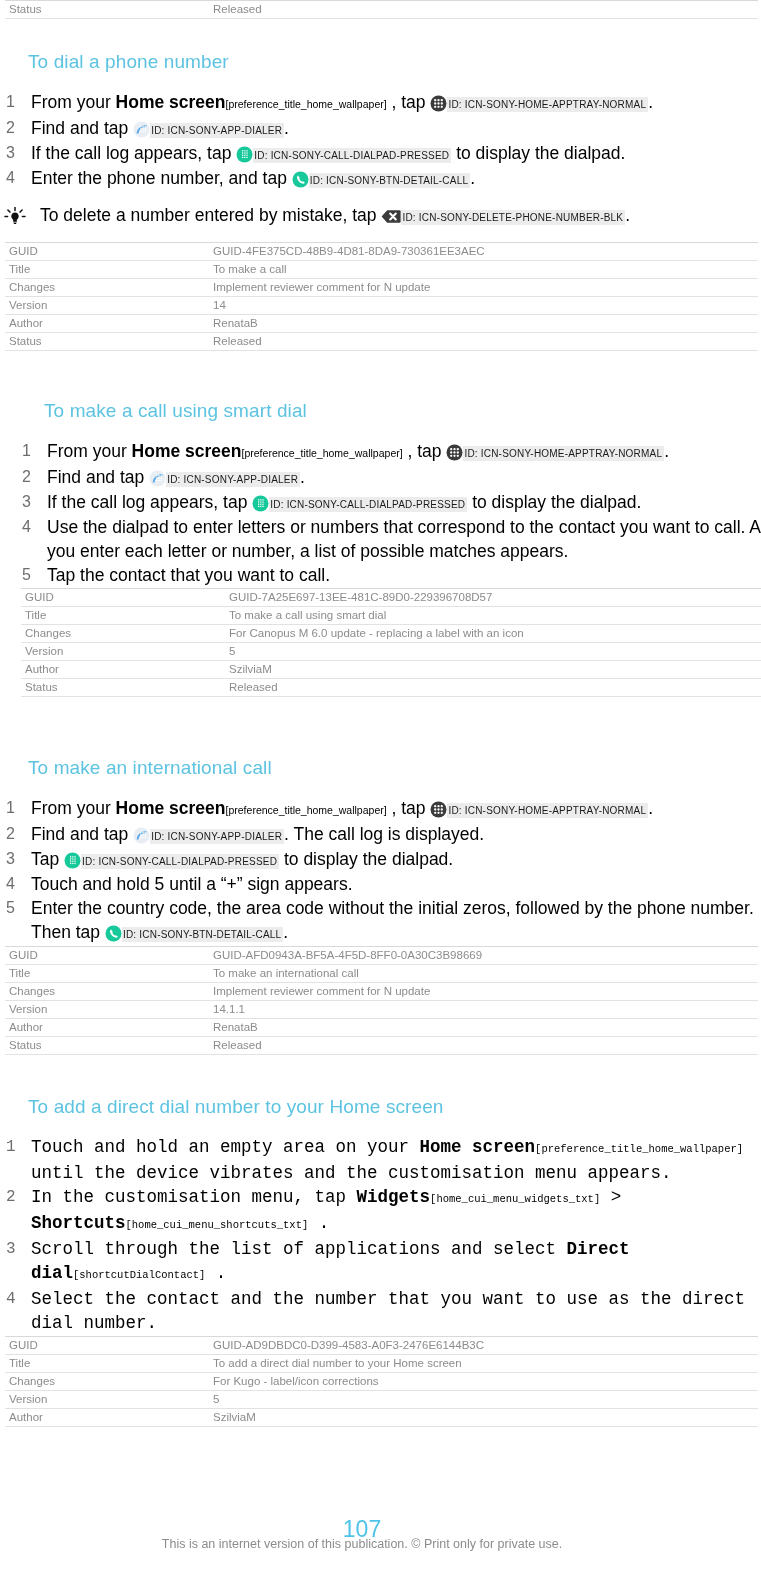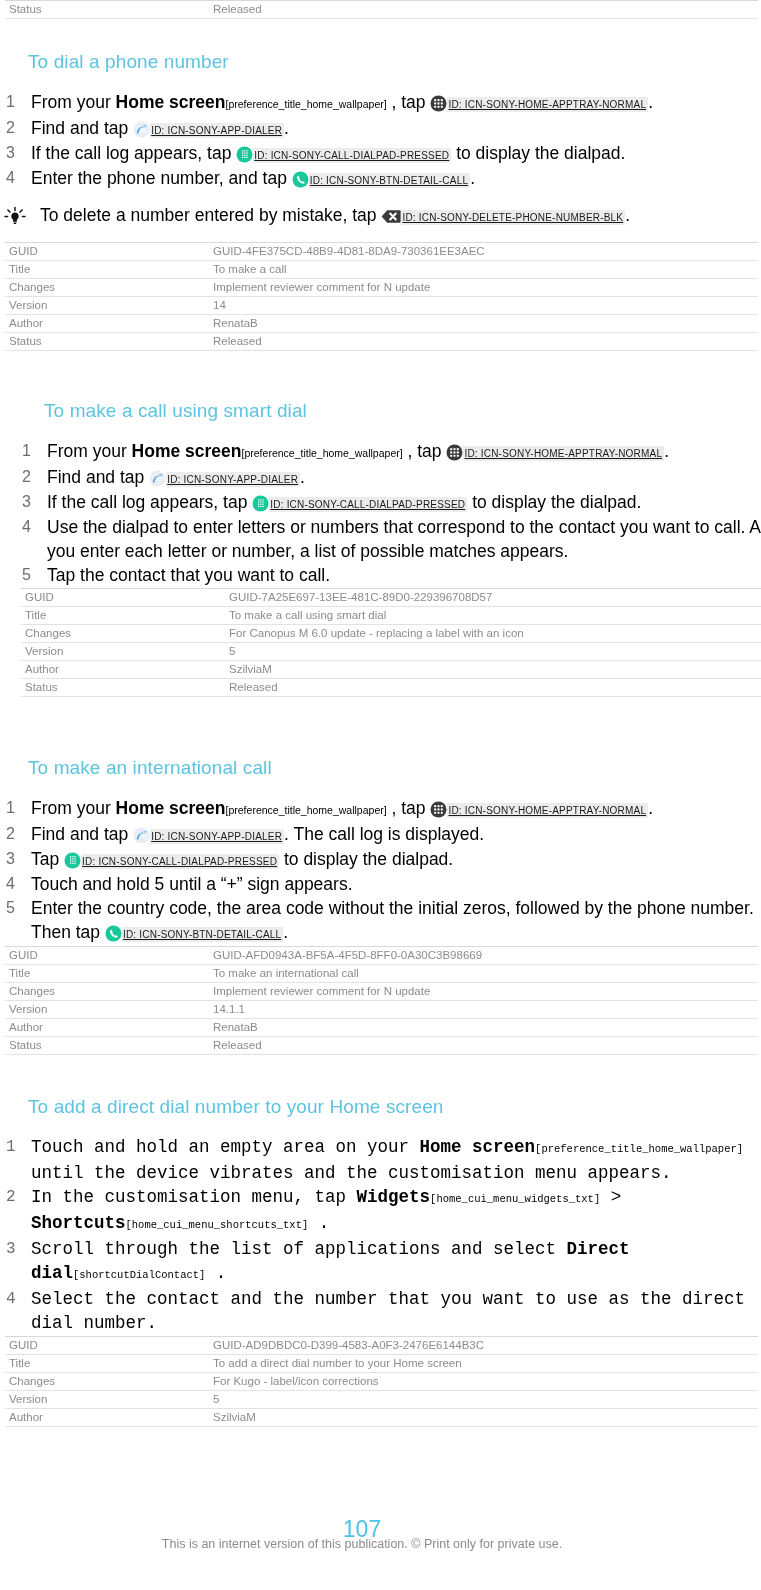--- a/index.html
+++ b/index.html
@@ -101,21 +101,20 @@
   
   .idchip {
     display: inline;
     background: #ececec;
     font-size: 10px;
     letter-spacing: .2px;
     color: #1a1a1a;
     padding: 2px 2px 2px 1px;
     white-space: nowrap;
     line-height: 20px;
-    text-decoration: underline;
   }
 
   
   .ico {
     display: inline-block;
     vertical-align: -4px;
     width: 17px;
     height: 17px;
     position: relative;
   }

